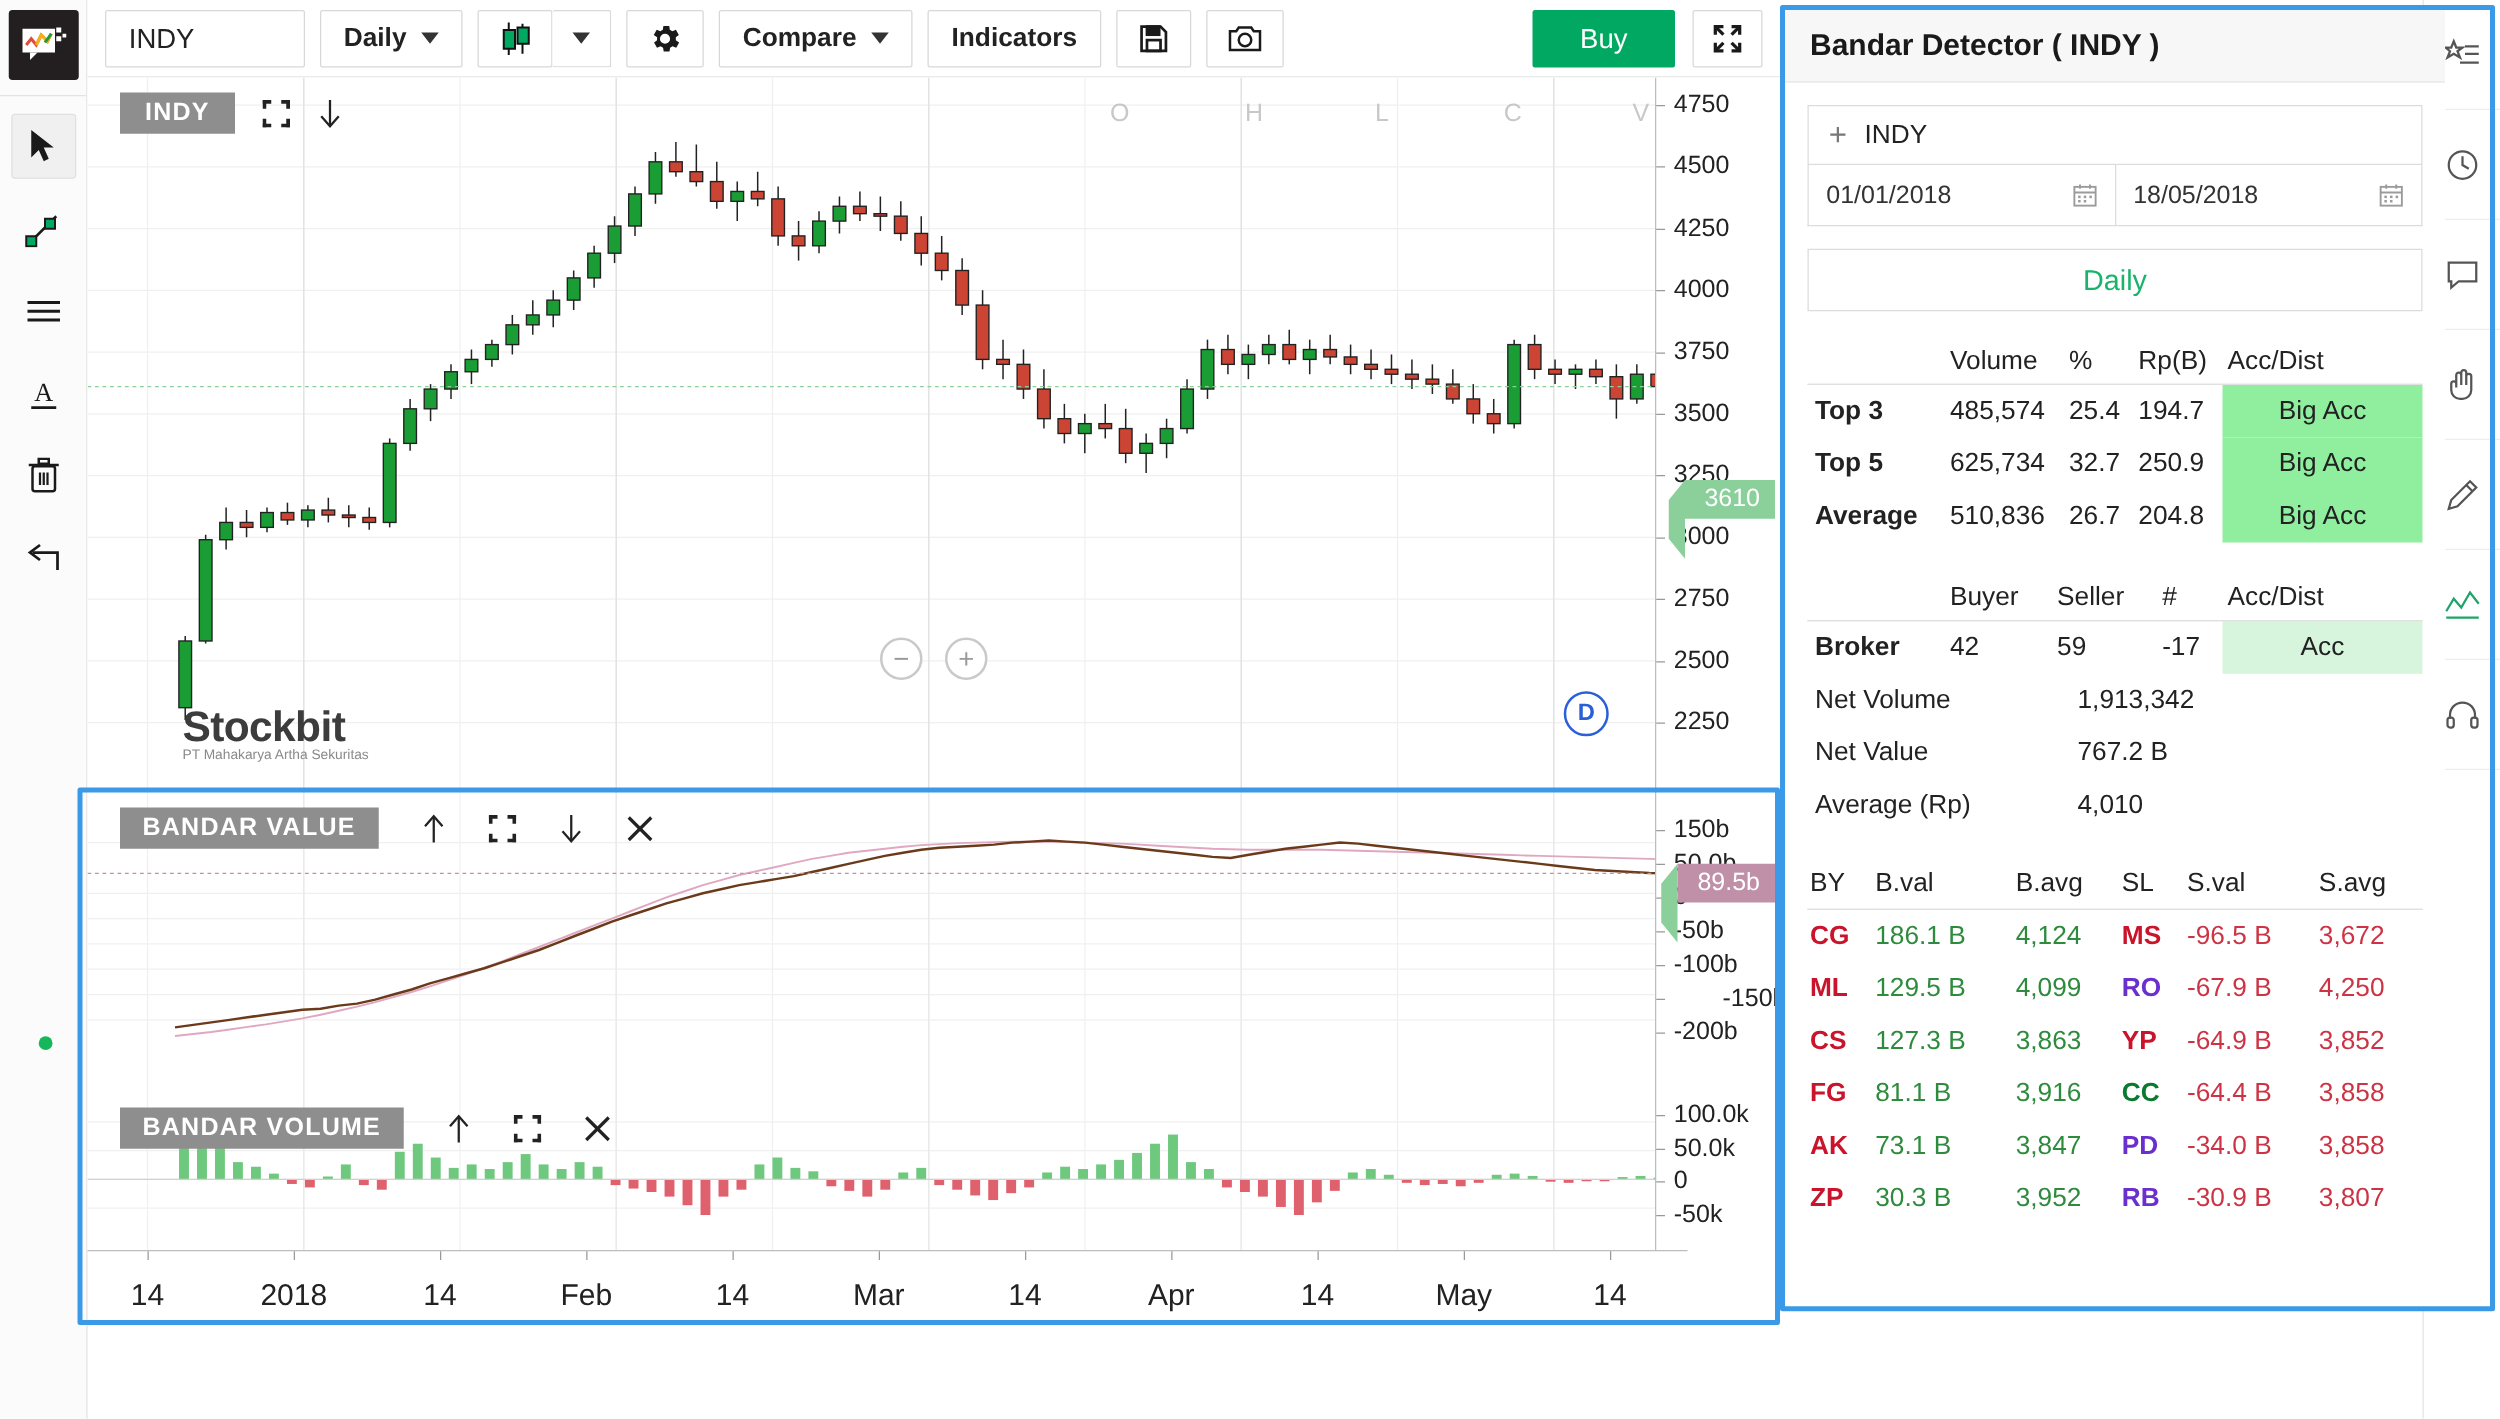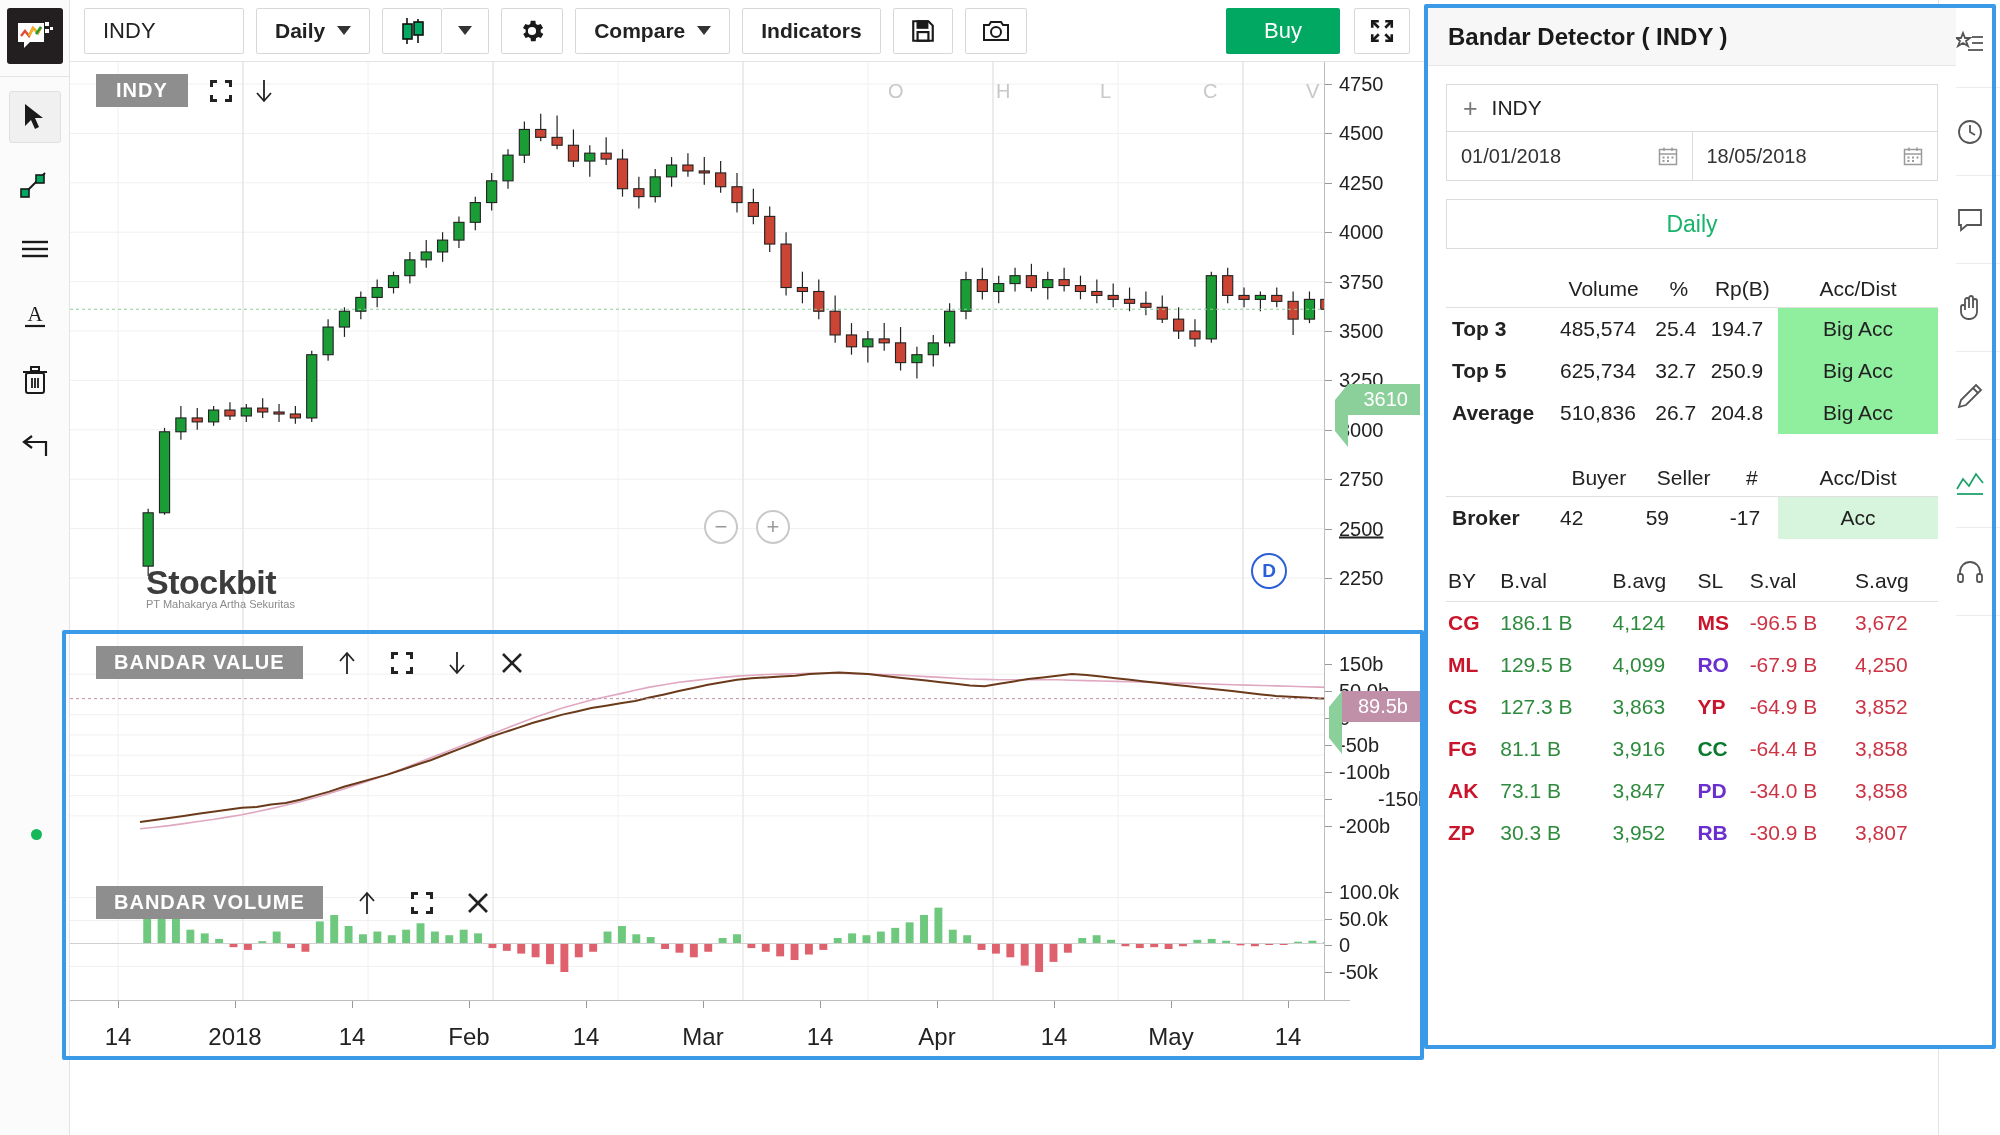--- a/index.html
+++ b/index.html
@@ -172,21 +172,21 @@
   .cal-ic { color:#9b9b9b; }
   .search-btn {
     margin-top:18px; border:1px solid #dcdcdc; height:50px;
     display:flex; align-items:center; justify-content:center;
     color:#19b36b; font-size:23px; cursor:pointer;
   }
 
   table.rp-tbl { width:100%; border-collapse:collapse; margin-top:22px; }
   table.rp-tbl th {
     font-size:21px; font-weight:normal; color:#222; padding:6px 4px;
-    text-align:center;
+    text-align:left;
   }
   table.rp-tbl td { font-size:21px; color:#222; padding:9px 4px; text-align:center; }
   table.rp-tbl thead tr { border-bottom:1px solid #e0e0e0; }
   table.rp-tbl td.lbl { font-weight:bold; text-align:left; padding-left:6px; }
   table.rp-tbl td.num { text-align:left; }
   td.acc-big { background:#90ee9f; }
   td.acc-light { background:#d6f5dc; }
 
   .kv-row { display:flex; font-size:21px; color:#222; padding:9px 6px; }
   .kv-row .k { width:210px; }
@@ -600,21 +600,21 @@
           <span style="top: 219.6px;">3750</span>
           <div class="ytick" style="top: 219.6px;"></div>
           <span style="top: 269px;">3500</span>
           <div class="ytick" style="top: 269px;"></div>
           <span style="top: 318.4px;">3250</span>
           <div class="ytick" style="top: 318.4px;"></div>
           <span style="top: 367.8px;">3000</span>
           <div class="ytick" style="top: 367.8px;"></div>
           <span style="top: 417.2px;">2750</span>
           <div class="ytick" style="top: 417.2px;"></div>
-          <span style="top: 466.6px; text-decoration: underline;">2500</span>
+          <span style="top: 466.6px;">2500</span>
           <div class="ytick" style="top: 466.6px;"></div>
           <span style="top: 516px;">2250</span>
           <div class="ytick" style="top: 516px;"></div>
         </div>
     </div>
     <div class="price-tag" style="top:322px;">3610</div>
   </div>
 
   <div class="sub-panel" style="top:632px; width:1354px; height:240px;">
     <svg id="bvSvg" width="1354" height="240">
@@ -974,20 +974,34 @@
             <tr>
               <td class="lbl">Broker</td>
               <td class="num">42</td>
               <td class="num">59</td>
               <td class="num">-17</td>
               <td class="acc-light">Acc</td>
             </tr>
           </tbody>
       </table>
 
+      <div id="kvList">
+          <div class="kv-row">
+            <div class="k">Net Volume</div>
+            <div class="v">1,913,342</div>
+          </div>
+          <div class="kv-row">
+            <div class="k">Net Value</div>
+            <div class="v">767.2 B</div>
+          </div>
+          <div class="kv-row">
+            <div class="k">Average (Rp)</div>
+            <div class="v">4,010</div>
+          </div>
+        </div>
 
       <table class="broker-tbl">
         <thead>
             <tr id="bdHead">
               <th>BY</th>
               <th>B.val</th>
               <th>B.avg</th>
               <th>SL</th>
               <th>S.val</th>
               <th>S.avg</th>

